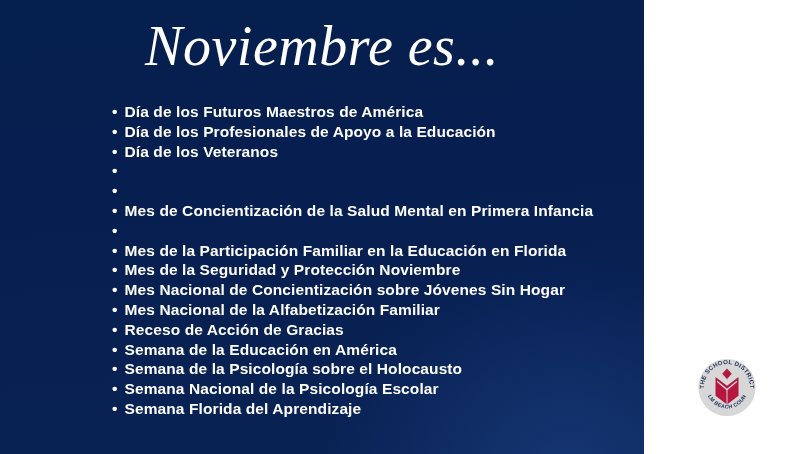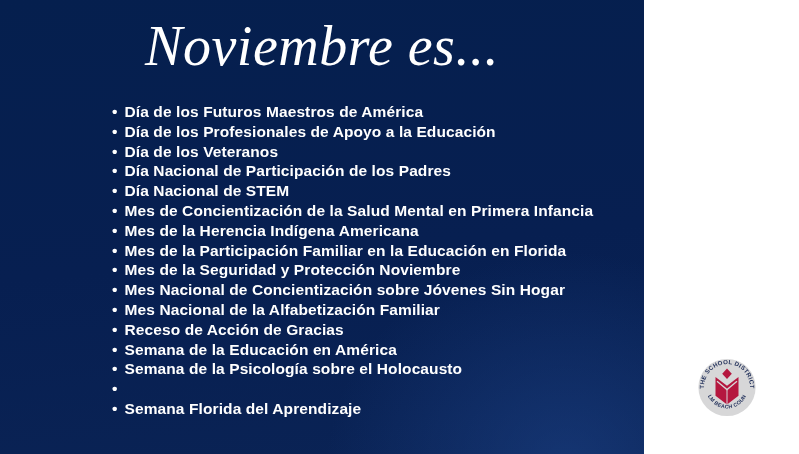--- a/index.html
+++ b/index.html
@@ -70,33 +70,30 @@
       <li>
         <span class="bullet">•</span>
         <span>Día de los Profesionales de Apoyo a la Educación</span>
       </li>
       <li>
         <span class="bullet">•</span>
         <span>Día de los Veteranos</span>
       </li>
       <li>
         <span class="bullet">•</span>
-        <span>Día Nacional de Participación de los Padres</span>
       </li>
       <li>
         <span class="bullet">•</span>
-        <span>Día Nacional de STEM</span>
       </li>
       <li>
         <span class="bullet">•</span>
         <span>Mes de Concientización de la Salud Mental en Primera Infancia</span>
       </li>
       <li>
         <span class="bullet">•</span>
-        <span>Mes de la Herencia Indígena Americana</span>
       </li>
       <li>
         <span class="bullet">•</span>
         <span>Mes de la Participación Familiar en la Educación en Florida</span>
       </li>
       <li>
         <span class="bullet">•</span>
         <span>Mes de la Seguridad y Protección Noviembre</span>
       </li>
       <li>
@@ -114,20 +111,21 @@
       <li>
         <span class="bullet">•</span>
         <span>Semana de la Educación en América</span>
       </li>
       <li>
         <span class="bullet">•</span>
         <span>Semana de la Psicología sobre el Holocausto</span>
       </li>
       <li>
         <span class="bullet">•</span>
+        <span>Semana Nacional de la Psicología Escolar</span>
       </li>
       <li>
         <span class="bullet">•</span>
         <span>Semana Florida del Aprendizaje</span>
       </li>
     </ul>
 
   <div class="logo">
     <svg viewBox="0 0 68 71" xmlns="http://www.w3.org/2000/svg">
       <rect x="0.5" y="0.5" width="67" height="70" rx="17" fill="#ffffff"></rect>

